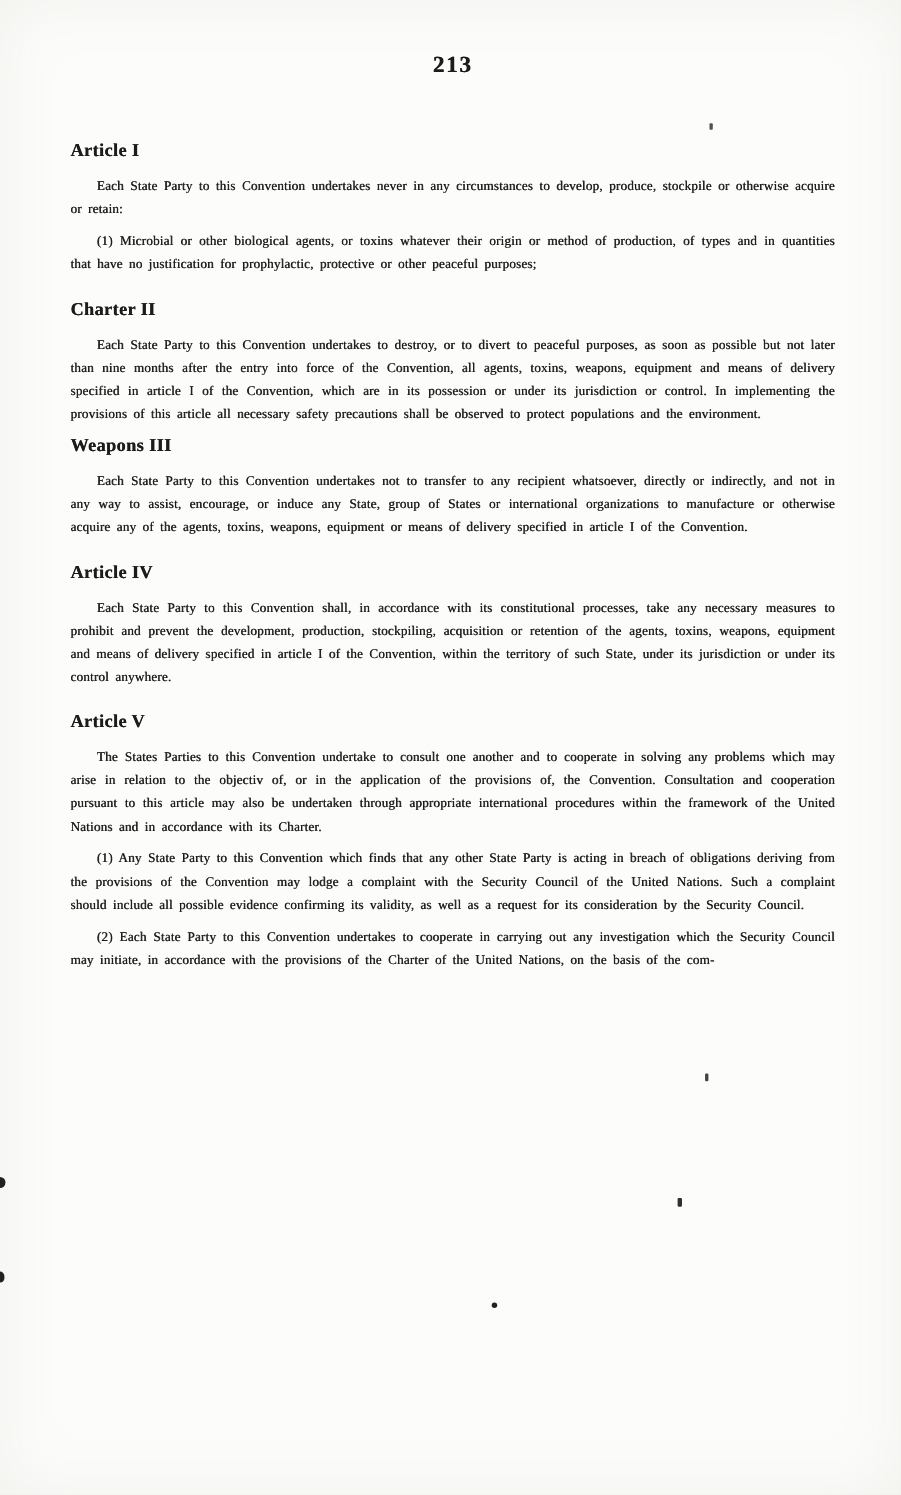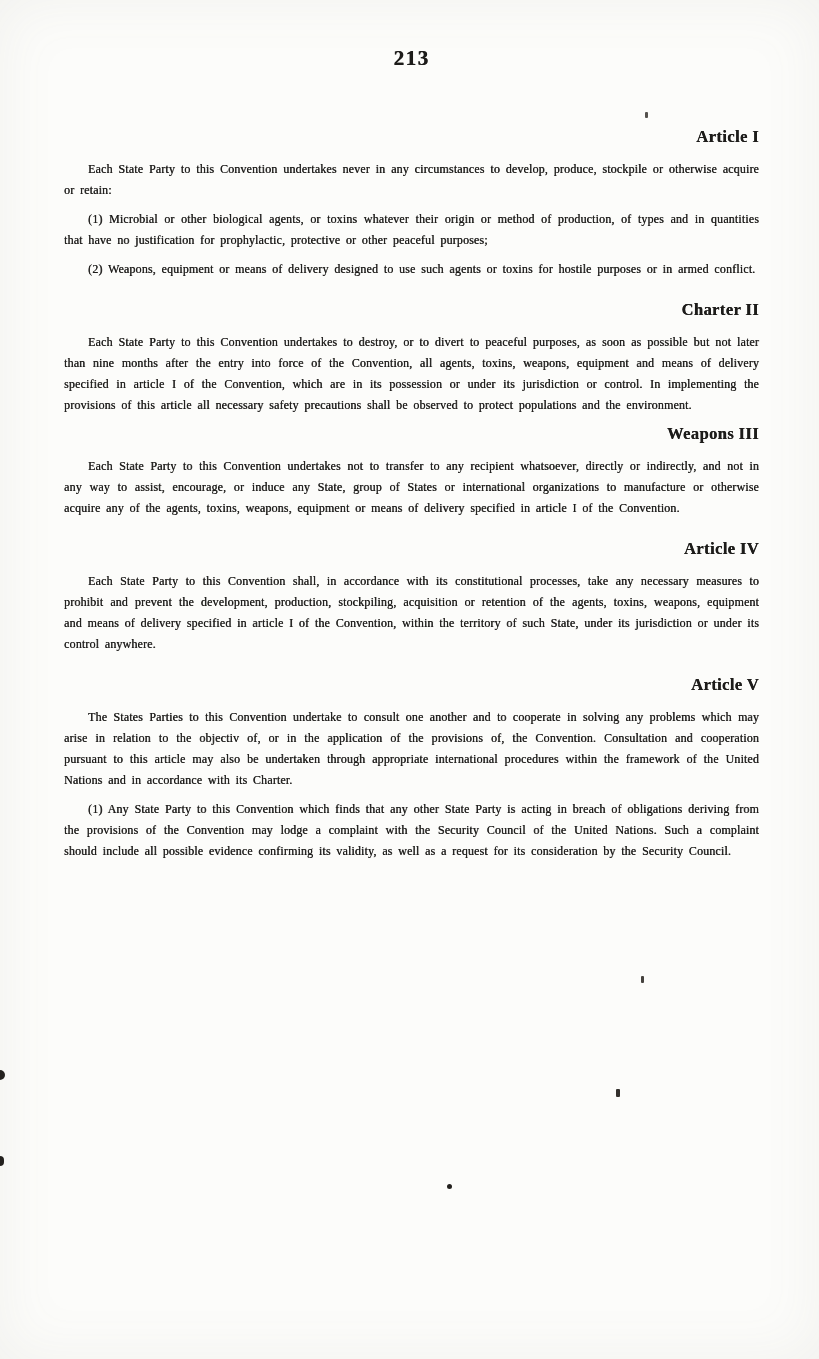--- a/index.html
+++ b/index.html
@@ -16,21 +16,21 @@
   .content{padding:46px 60px 0 64px;}
   .page-number{
     text-align:center;
     font-size:21px;
     font-weight:bold;
     letter-spacing:1.5px;
     margin:0 0 56px 0;
     text-shadow:0.4px 0 0 currentColor;
   }
   .article-heading{
-    text-align:right;
+    text-align:left;
     font-size:16.5px;
     font-weight:bold;
     letter-spacing:0.4px;
     margin:20px 0 12px 0;
     text-shadow:0.3px 0 0 currentColor;
   }
   .article:first-of-type .article-heading{margin-top:0;}
   .article-heading.tight{margin-top:8px;}
   .para{
     font-size:12px;
@@ -57,21 +57,20 @@
 
 <div class="page">
   <div class="content">
 
     <div class="page-number">213</div>
 
     <section class="article">
       <h2 class="article-heading">Article I</h2>
       <p class="para">Each State Party to this Convention undertakes never in any circumstances to develop, produce, stockpile or otherwise acquire or retain:</p>
       <p class="para">(1) Microbial or other biological agents, or toxins whatever their origin or method of production, of types and in quantities that have no justification for prophylactic, protective or other peaceful purposes;</p>
-      <p class="para">(2) Weapons, equipment or means of delivery designed to use such agents or toxins for hostile purposes or in armed conflict.</p>
     </section>
 
     <section class="article">
       <h2 class="article-heading">Charter II</h2>
       <p class="para">Each State Party to this Convention undertakes to destroy, or to divert to peaceful purposes, as soon as possible but not later than nine months after the entry into force of the Convention, all agents, toxins, weapons, equipment and means of delivery specified in article I of the Convention, which are in its possession or under its jurisdiction or control. In implementing the provisions of this article all necessary safety precautions shall be observed to protect populations and the environment.</p>
     </section>
 
     <section class="article">
       <h2 class="article-heading tight">Weapons III</h2>
       <p class="para">Each State Party to this Convention undertakes not to transfer to any recipient whatsoever, directly or indirectly, and not in any way to assist, encourage, or induce any State, group of States or international organizations to manufacture or otherwise acquire any of the agents, toxins, weapons, equipment or means of delivery specified in article I of the Convention.</p>
@@ -82,20 +81,21 @@
       <p class="para">Each State Party to this Convention shall, in accordance with its constitutional processes, take any necessary measures to prohibit and prevent the development, production, stockpiling, acquisition or retention of the agents, toxins, weapons, equipment and means of delivery specified in article I of the Convention, within the territory of such State, under its jurisdiction or under its control anywhere.</p>
     </section>
 
     <section class="article">
       <h2 class="article-heading">Article V</h2>
       <p class="para">The States Parties to this Convention undertake to consult one another and to cooperate in solving any problems which may arise in relation to the objectiv of, or in the application of the provisions of, the Convention. Consultation and cooperation pursuant to this article may also be undertaken through appropriate international procedures within the framework of the United Nations and in accordance with its Charter.</p>
     </section>
 
     <section class="article">
       <p class="para">(1) Any State Party to this Convention which finds that any other State Party is acting in breach of obligations deriving from the provisions of the Convention may lodge a complaint with the Security Council of the United Nations. Such a complaint should include all possible evidence confirming its validity, as well as a request for its consideration by the Security Council.</p>
+      <p class="para">(2) Each State Party to this Convention undertakes to cooperate in carrying out any investigation which the Security Council may initiate, in accordance with the provisions of the Charter of the United Nations, on the basis of the com-</p>
     </section>
 
   </div>
 
   <div class="speck edge-mark-1"></div>
   <div class="speck edge-mark-2"></div>
   <div class="speck round center-dot"></div>
   <div class="speck validity-mark"></div>
   <div class="speck heading-mark-1"></div>
   <div class="speck heading-mark-2"></div>

